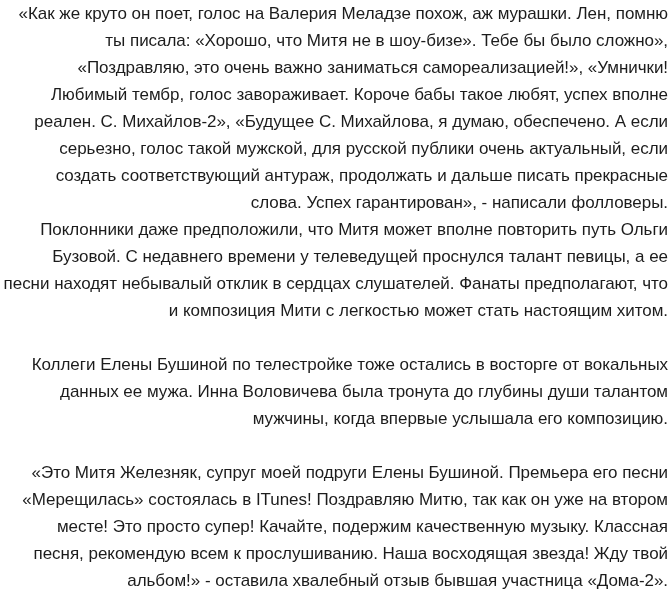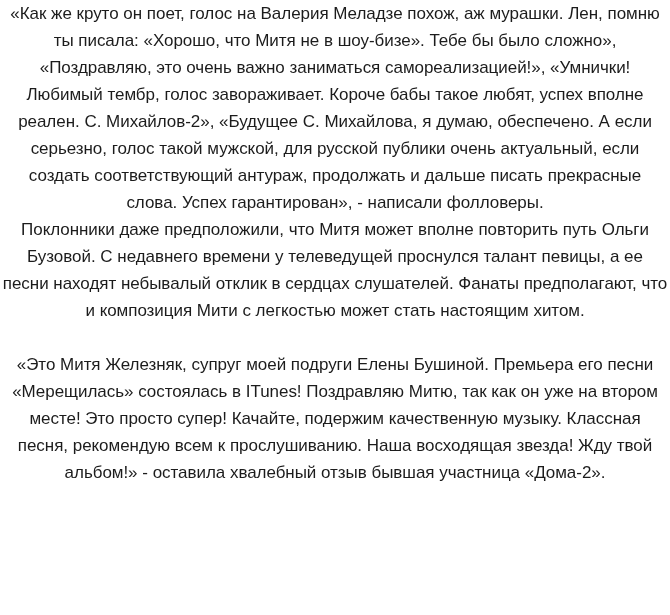--- a/index.html
+++ b/index.html
@@ -14,21 +14,21 @@
     overflow: hidden;
     font-family: "Liberation Sans", sans-serif;
   }
   .article {
     width: 670px;
     box-sizing: border-box;
     padding: 0 2px 0 2px;
     color: #1c1c1c;
     font-size: 17px;
     line-height: 27px;
-    text-align: center;
+    text-align: right;
   }
   .para {
     margin: 0;
     padding: 0;
     color: #1c1c1c;
     font-size: 17px;
     line-height: 27px;
     letter-spacing: -0.05px;
     word-spacing: 0.1px;
   }
@@ -43,16 +43,17 @@
 </style>
 </head>
 <body>
 
 <div class="article">
 
   <p class="para tight">«Как же круто он поет, голос на Валерия Меладзе похож, аж мурашки. Лен, помню ты писала: «Хорошо, что Митя не в шоу-бизе». Тебе бы было сложно», «Поздравляю, это очень важно заниматься самореализацией!», «Умнички! Любимый тембр, голос завораживает. Короче бабы такое любят, успех вполне реален. С. Михайлов-2», «Будущее С. Михайлова, я думаю, обеспечено. А если серьезно, голос такой мужской, для русской публики очень актуальный, если создать соответствующий антураж, продолжать и дальше писать прекрасные слова. Успех гарантирован», - написали фолловеры.</p>
 
   <p class="para tight">Поклонники даже предположили, что Митя может вполне повторить путь Ольги Бузовой. С недавнего времени у телеведущей проснулся талант певицы, а ее песни находят небывалый отклик в сердцах слушателей. Фанаты предполагают, что и композиция Мити с легкостью может стать настоящим хитом.</p>
 
+  <p class="para spaced">Коллеги Елены Бушиной по телестройке тоже остались в восторге от вокальных данных ее мужа. Инна Воловичева была тронута до глубины души талантом мужчины, когда впервые услышала его композицию.</p>
 
   <p class="para spaced">«Это Митя Железняк, супруг моей подруги Елены Бушиной. Премьера его песни «Мерещилась» состоялась в ITunes! Поздравляю Митю, так как он уже на втором месте! Это просто супер! Качайте, подержим качественную музыку. Классная песня, рекомендую всем к прослушиванию. Наша восходящая звезда! Жду твой альбом!» - оставила хвалебный отзыв бывшая участница «Дома-2».</p>
 
 </div>
 
 </body></html>

